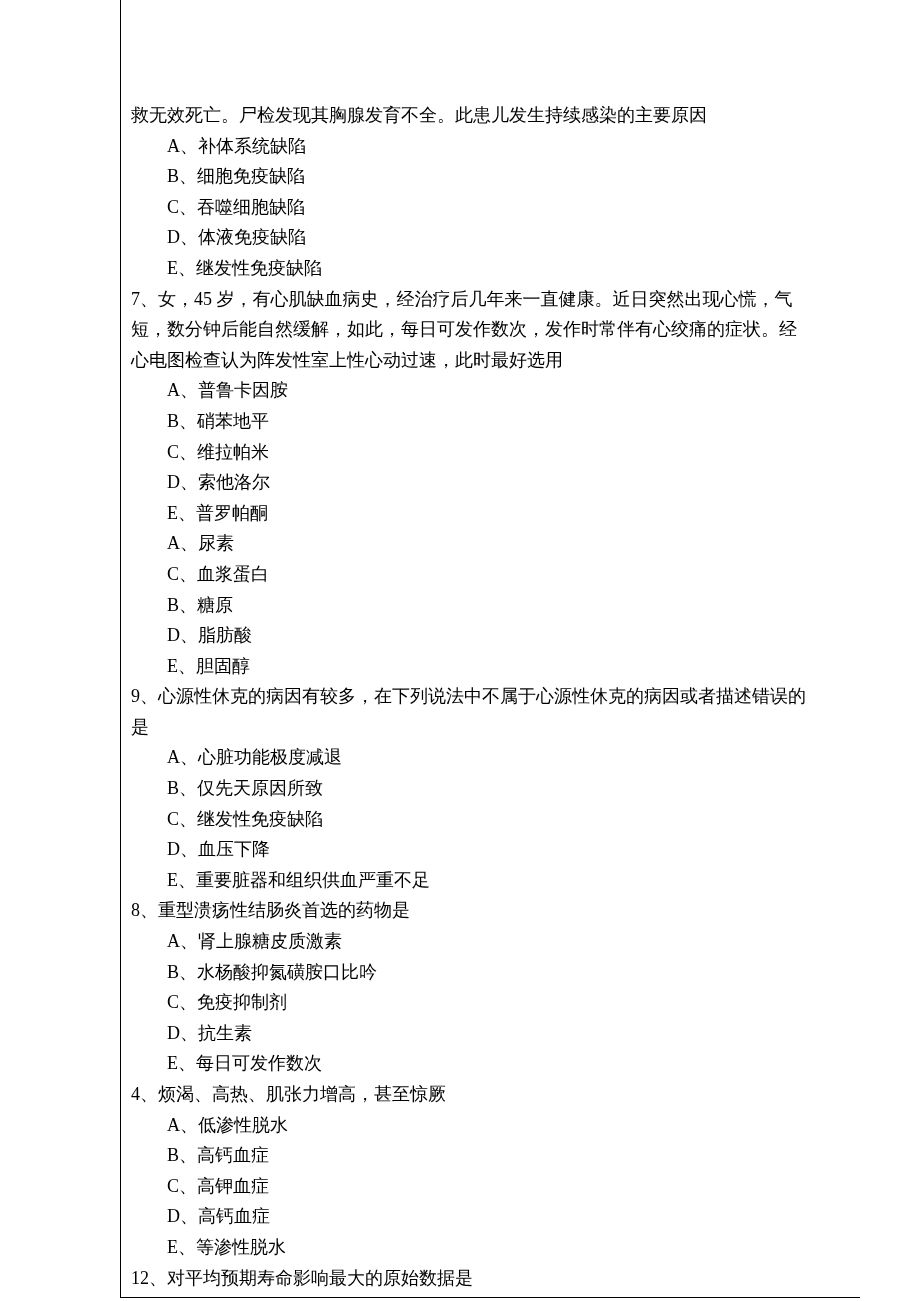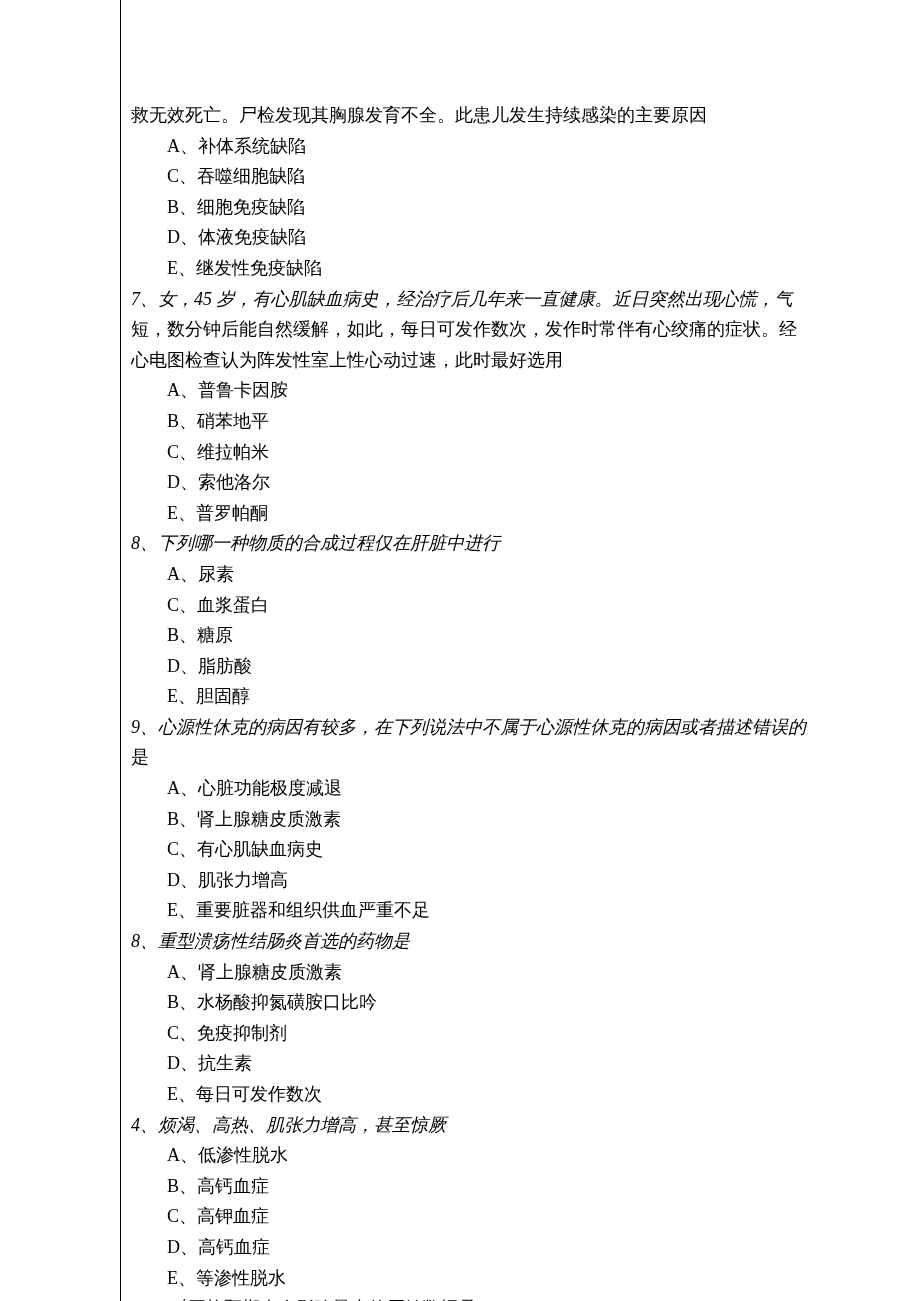--- a/index.html
+++ b/index.html
@@ -27,60 +27,58 @@
     }
     .line {
       display: block;
       margin: 0;
     }
     .option {
       padding-left: 2em;
     }
     .q-start {
       text-indent: 0;
-      font-style: italic;
     }
     .cont {
       text-indent: 0;
     }
   </style>
 </head>
 <body>
 
 <div class="page">
 
   <div class="line cont">救无效死亡。尸检发现其胸腺发育不全。此患儿发生持续感染的主要原因</div>
   <div class="line option">A、补体系统缺陷</div>
+  <div class="line option">B、细胞免疫缺陷</div>
   <div class="line option">C、吞噬细胞缺陷</div>
-  <div class="line option">B、细胞免疫缺陷</div>
   <div class="line option">D、体液免疫缺陷</div>
   <div class="line option">E、继发性免疫缺陷</div>
 
   <div class="line q-start">7、女，45 岁，有心肌缺血病史，经治疗后几年来一直健康。近日突然出现心慌，气</div>
   <div class="line cont">短，数分钟后能自然缓解，如此，每日可发作数次，发作时常伴有心绞痛的症状。经</div>
   <div class="line cont">心电图检查认为阵发性室上性心动过速，此时最好选用</div>
   <div class="line option">A、普鲁卡因胺</div>
   <div class="line option">B、硝苯地平</div>
   <div class="line option">C、维拉帕米</div>
   <div class="line option">D、索他洛尔</div>
   <div class="line option">E、普罗帕酮</div>
 
-  <div class="line q-start">8、下列哪一种物质的合成过程仅在肝脏中进行</div>
   <div class="line option">A、尿素</div>
   <div class="line option">C、血浆蛋白</div>
   <div class="line option">B、糖原</div>
   <div class="line option">D、脂肪酸</div>
   <div class="line option">E、胆固醇</div>
 
   <div class="line q-start">9、心源性休克的病因有较多，在下列说法中不属于心源性休克的病因或者描述错误的</div>
   <div class="line cont">是</div>
   <div class="line option">A、心脏功能极度减退</div>
-  <div class="line option">B、肾上腺糖皮质激素</div>
-  <div class="line option">C、有心肌缺血病史</div>
-  <div class="line option">D、肌张力增高</div>
+  <div class="line option">B、仅先天原因所致</div>
+  <div class="line option">C、继发性免疫缺陷</div>
+  <div class="line option">D、血压下降</div>
   <div class="line option">E、重要脏器和组织供血严重不足</div>
 
   <div class="line q-start">8、重型溃疡性结肠炎首选的药物是</div>
   <div class="line option">A、肾上腺糖皮质激素</div>
   <div class="line option">B、水杨酸抑氮磺胺口比吟</div>
   <div class="line option">C、免疫抑制剂</div>
   <div class="line option">D、抗生素</div>
   <div class="line option">E、每日可发作数次</div>
 
   <div class="line q-start">4、烦渴、高热、肌张力增高，甚至惊厥</div>

